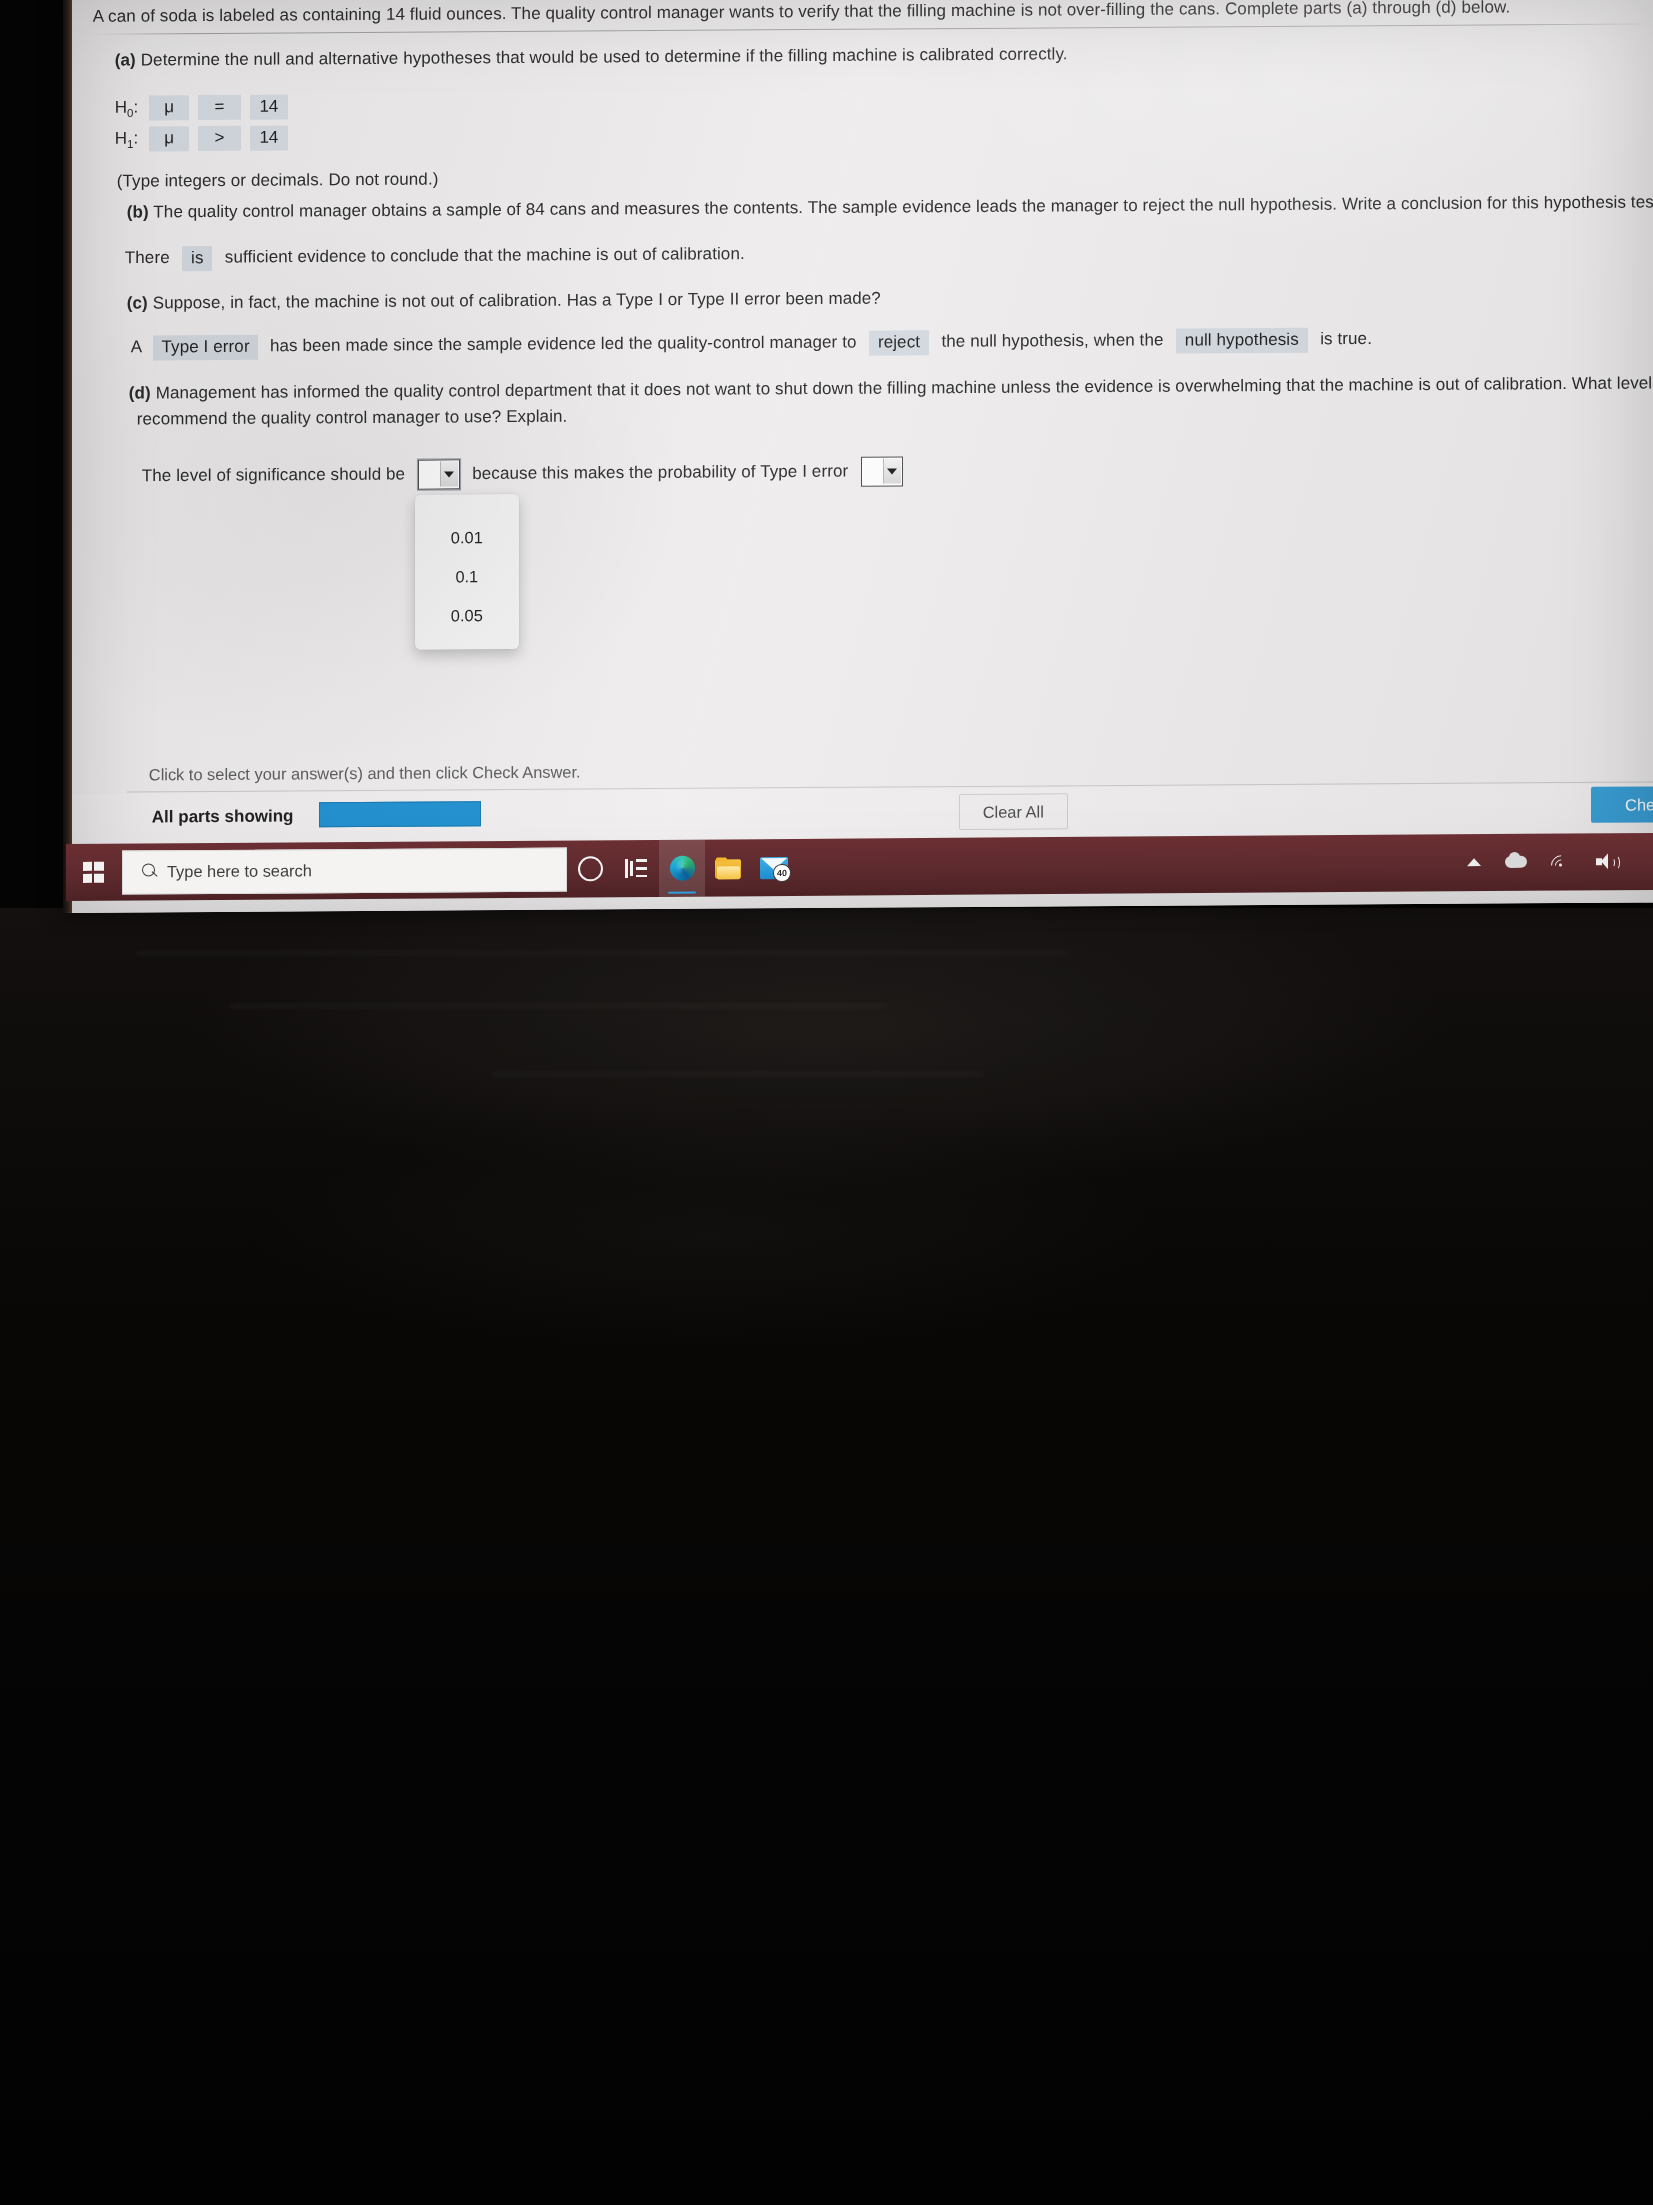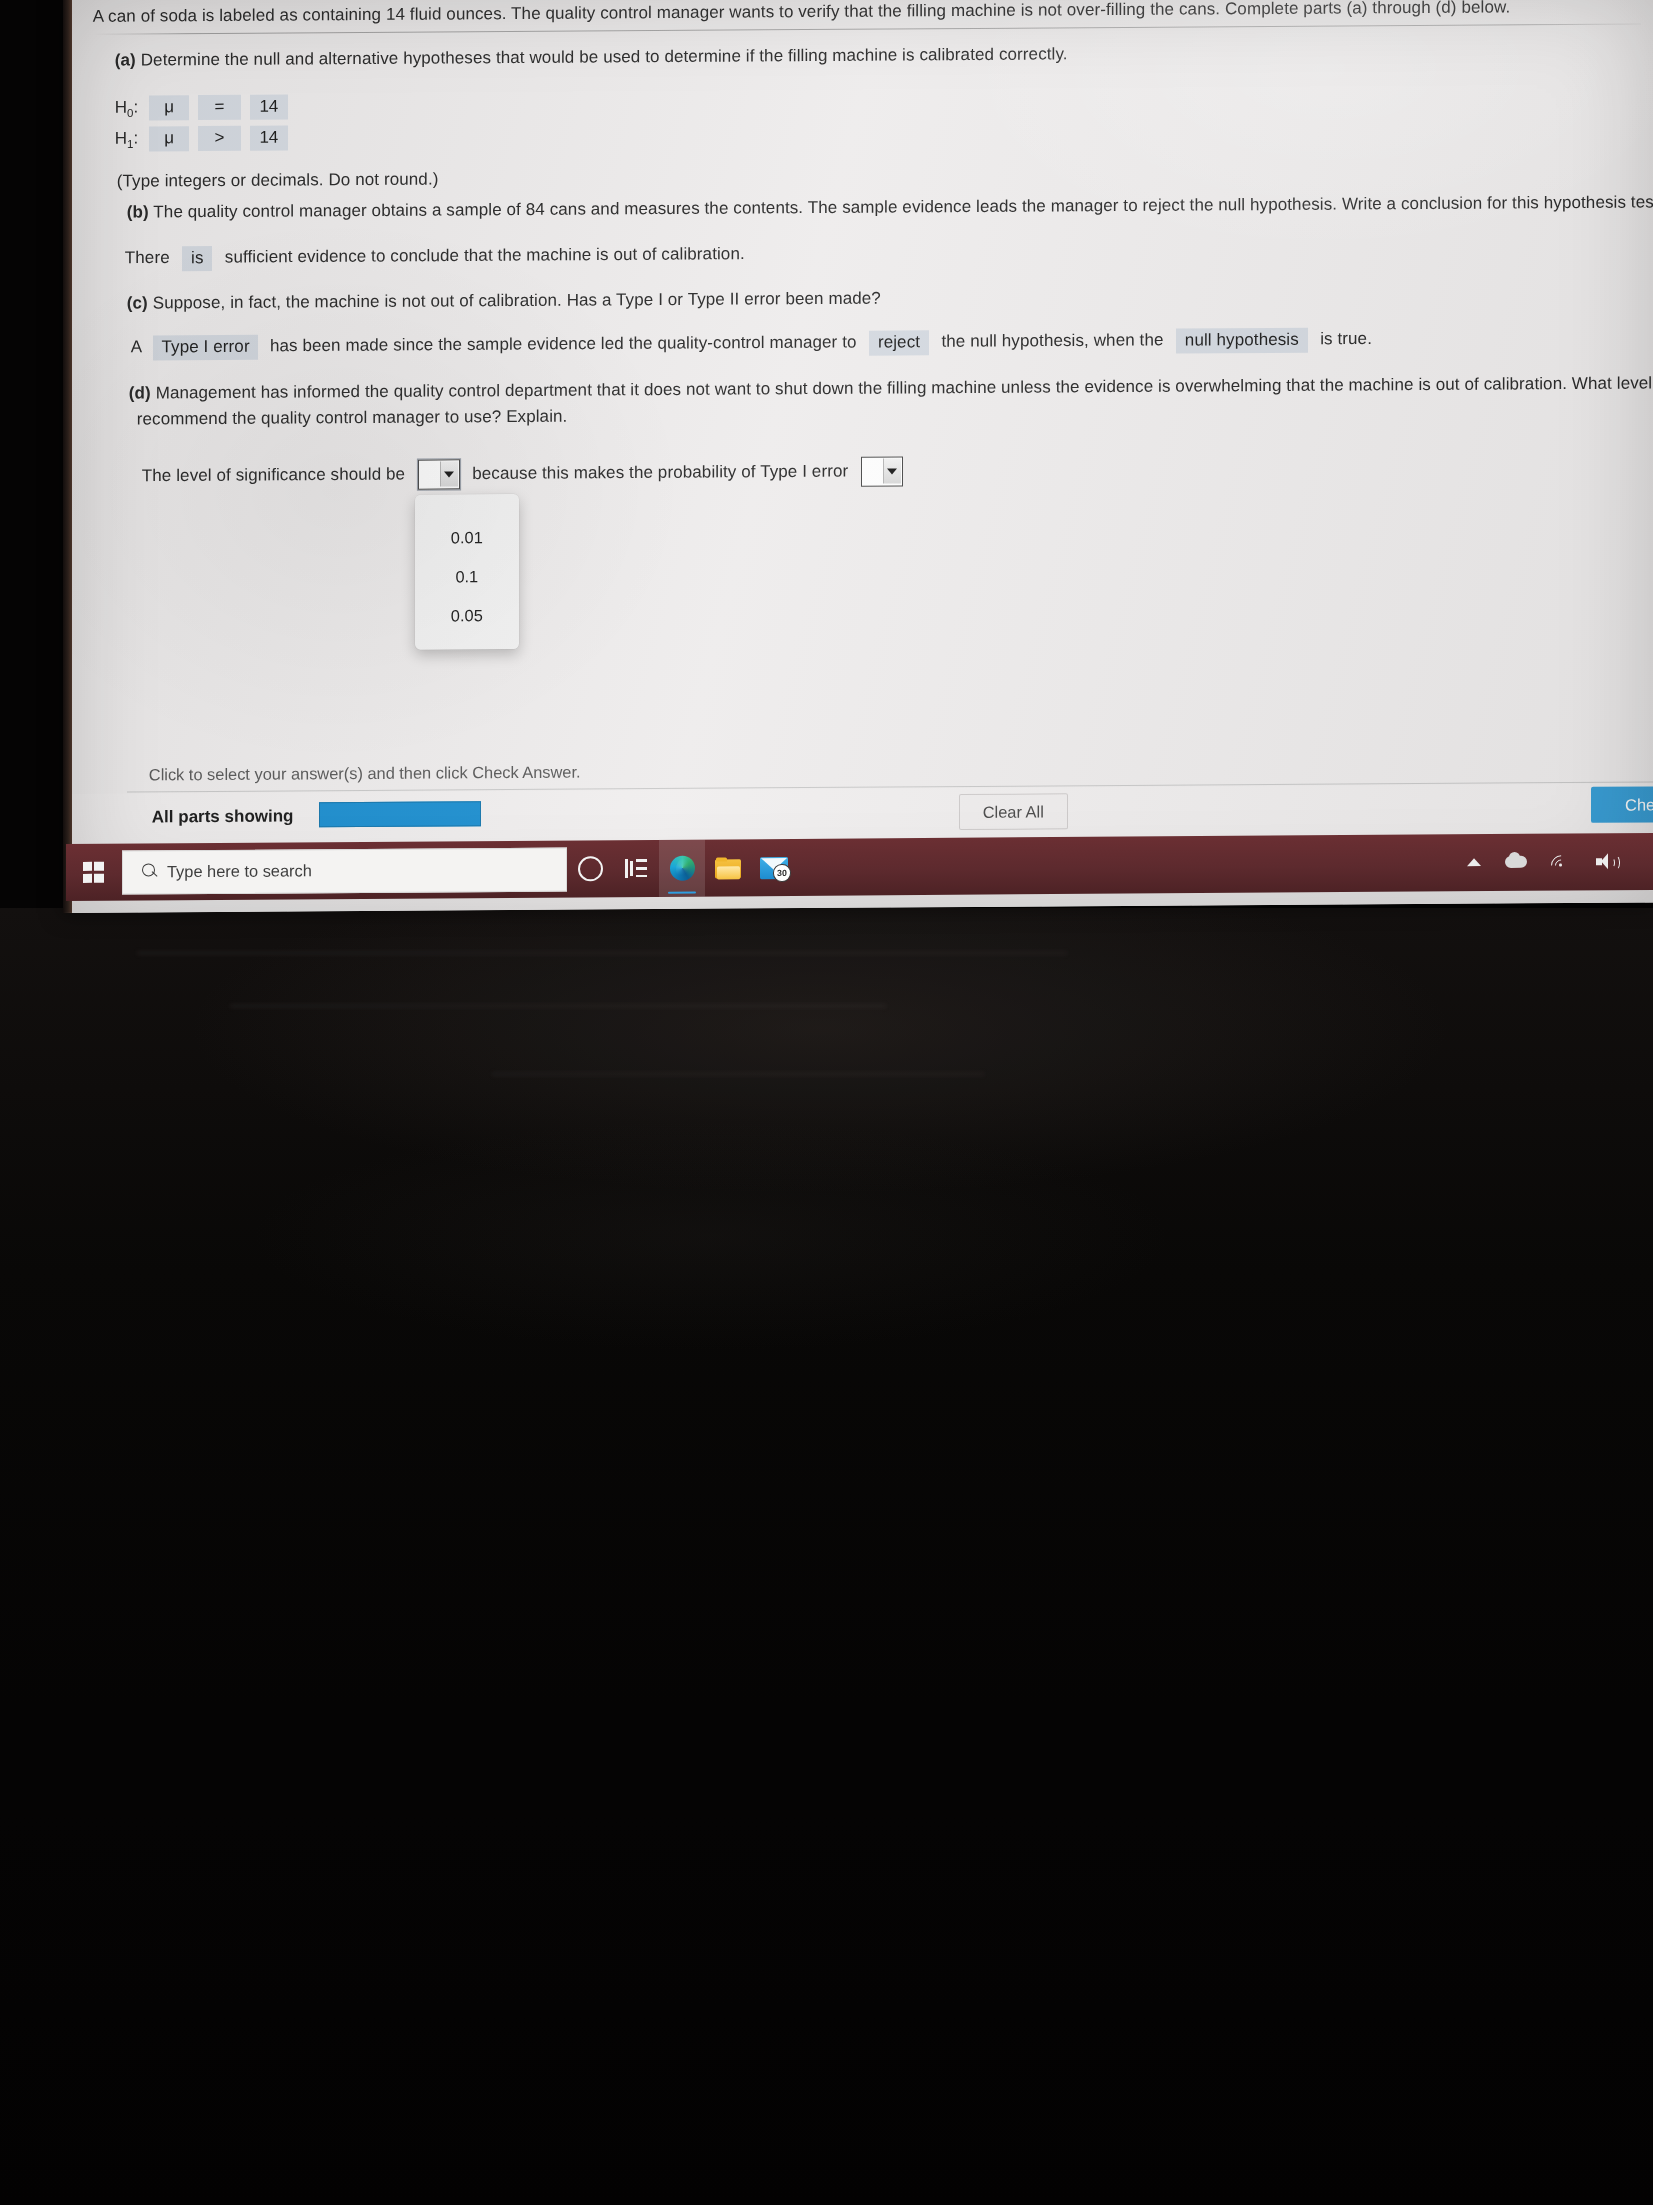--- a/index.html
+++ b/index.html
@@ -508,21 +508,21 @@
         <span class="bk"></span>
           <span class="tab"></span>
           <span class="fr"></span>
       </span>
     </div>
 
     <div class="tbicon">
       <span class="mail">
         <span class="env"></span>
           <span class="flap"></span>
-        <span class="badge">30</span>
+        <span class="badge">40</span>
       </span>
     </div>
 
     <div id="tray">
       <span class="chev"></span>
       <span class="cloudicon"></span>
       <span class="wifi">
           <i></i>
           <i></i>
           <i></i>

